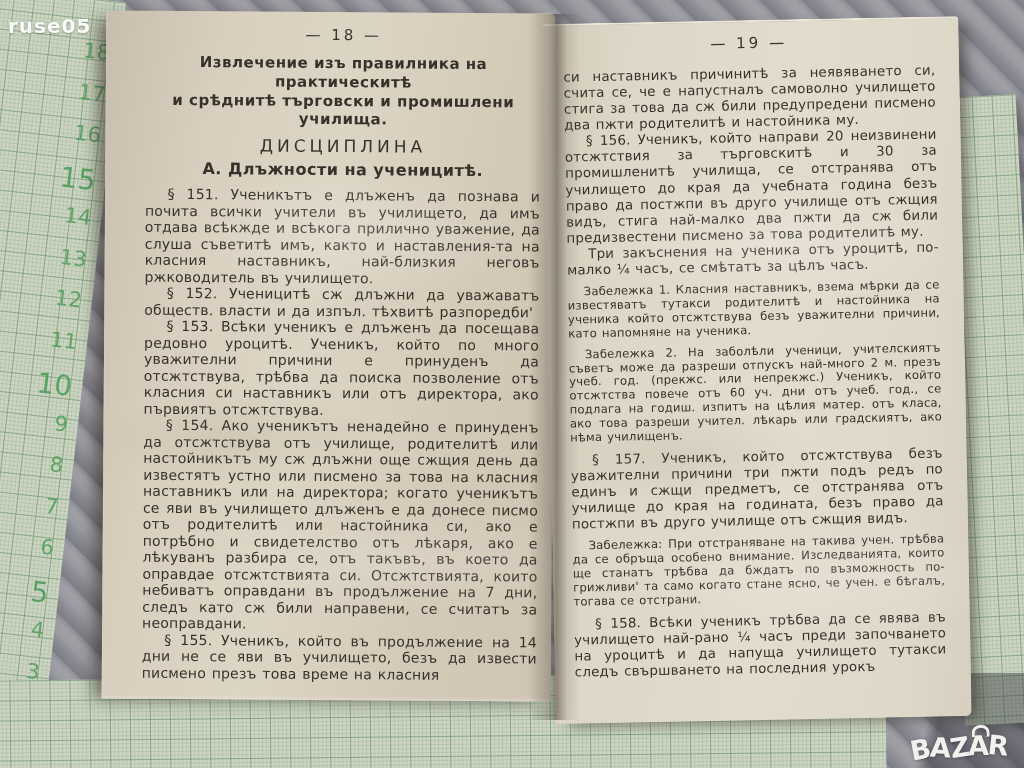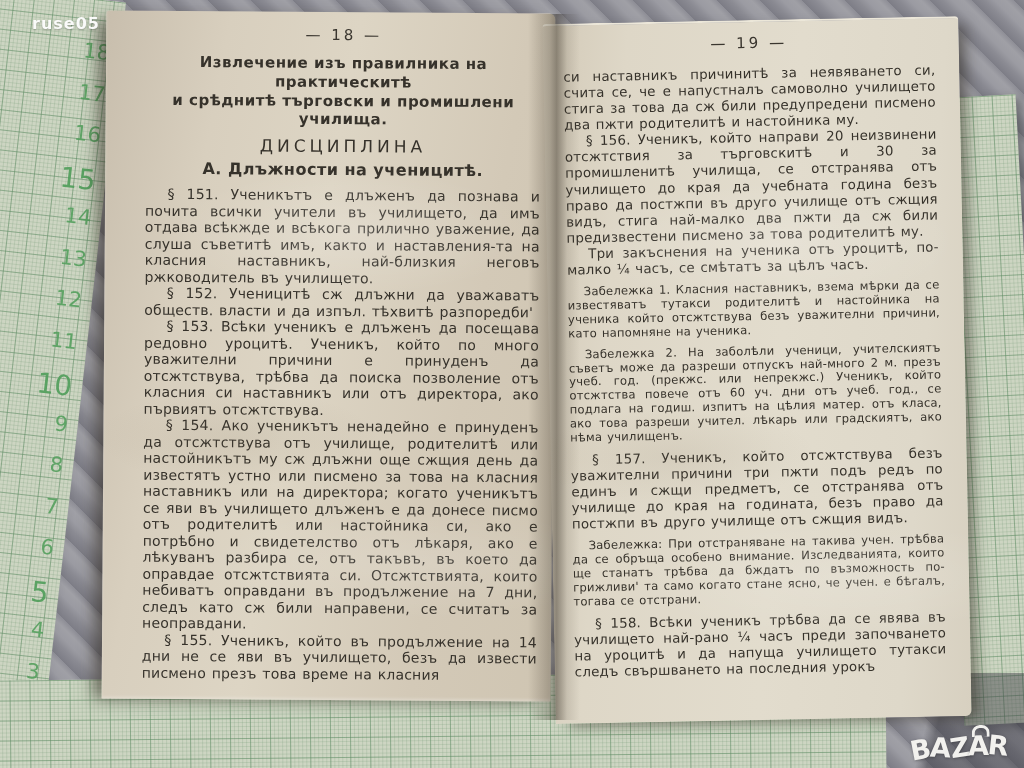--- a/index.html
+++ b/index.html
@@ -84,22 +84,22 @@
   .heading{ text-align:center; font-size:17px; letter-spacing:4px; margin:7px 0 4px 0; font-weight:500;}
   .subheading{ text-align:center; font-weight:bold; font-size:16px; margin:2px 0 8px 0; letter-spacing:.5px;}
   .bp{ margin:0; text-align:justify; font-size:14px; line-height:1.18; letter-spacing:.2px; word-spacing:1px;}
   #page-right .bp{font-size:13.4px; line-height:1.2;}
   .bp.para{text-indent:1.6em;}
   .bp.cont{text-indent:0;}
   .bp.note{font-size:11.6px !important; line-height:1.18; text-indent:1.4em;}
   .bp.gap{margin-top:7px;}
   
   #watermark{
-    position:absolute; left:32px; top:14px; z-index:6;
-    color:rgba(255,255,255,.95); font-weight:bold; font-size:16px;
+    position:absolute; left:8px; top:14px; z-index:6;
+    color:rgba(255,255,255,.95); font-weight:bold; font-size:20px;
     letter-spacing:1px; text-shadow:0 1px 2px rgba(0,0,0,.25);
   }
   #corner-shade{
     position:absolute; right:0; bottom:0; width:170px; height:95px; z-index:1;
     background:linear-gradient(105deg, rgba(0,0,0,0) 44%, rgba(58,58,66,.45) 50%);
   }
   #logo{
     position:absolute; right:16px; bottom:8px; z-index:6;
     color:#f2f1ee; font-weight:bold; font-size:27px; line-height:1;
     transform:rotate(-3deg); letter-spacing:-1px;

